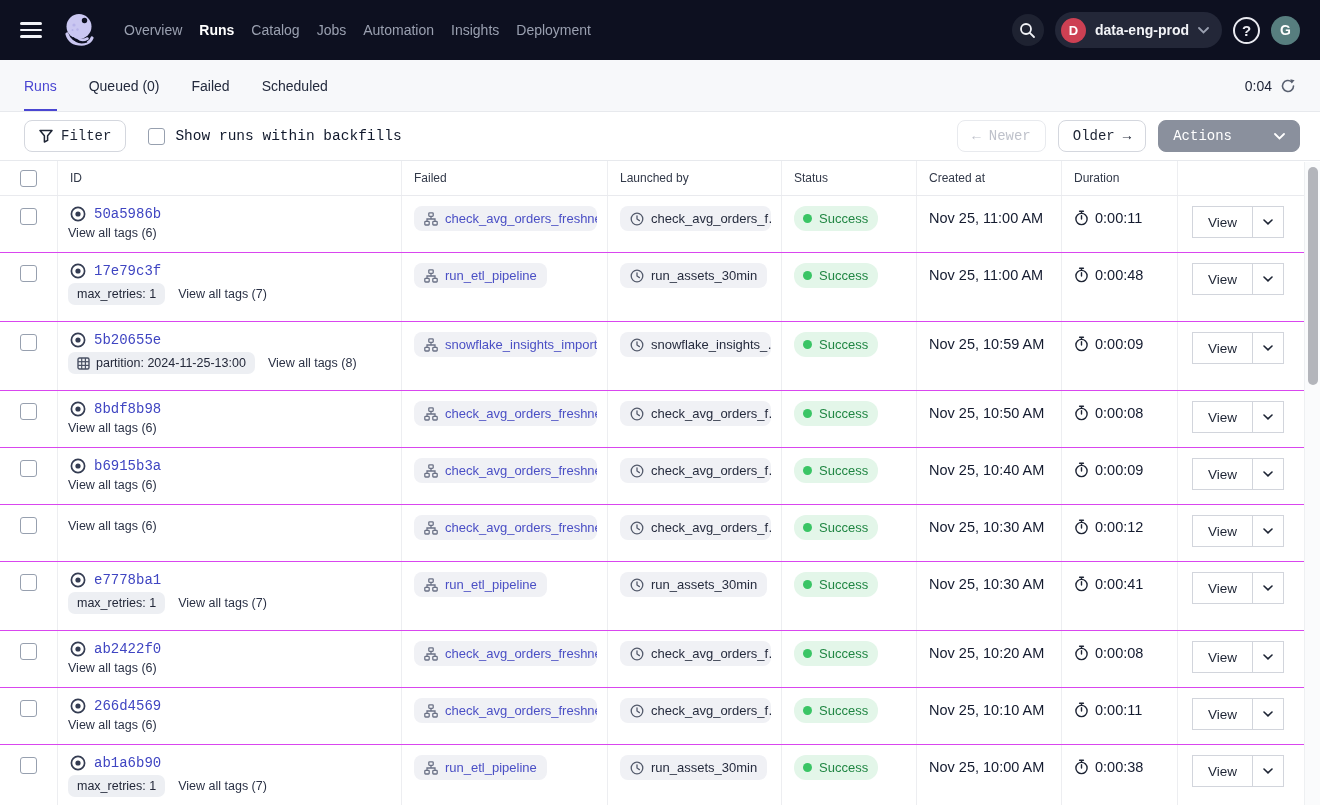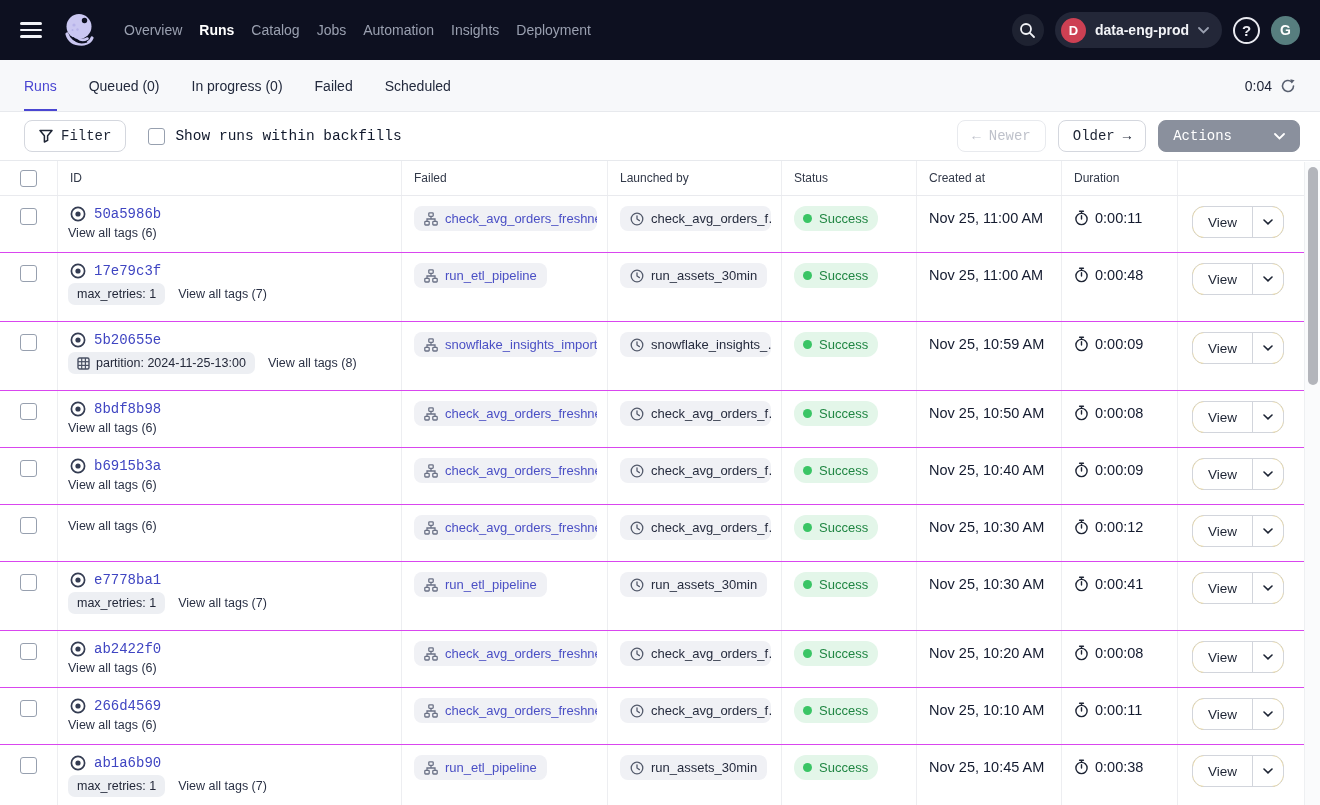--- a/index.html
+++ b/index.html
@@ -62,21 +62,21 @@
   .target-pill { color:#4a4fc5; }
   .launched-pill { color:#262c3e; }
 
   .status-pill { display:inline-flex; align-items:center; gap:7px; background:#e3f6e9; border-radius:12px; padding:5px 10px 5px 9px; font-size:13px; color:#208643; }
   .status-dot { width:9px; height:9px; border-radius:50%; background:#3ac565; }
 
   .created { font-size:14.5px; color:#141b2f; line-height:24px; }
   .duration-wrap { display:flex; align-items:center; gap:6px; line-height:24px; }
   .duration-val { font-size:14.5px; color:#141b2f; }
 
-  .view-group { display:inline-flex; border:1px solid #d2d5dc; border-radius:12px; overflow:hidden; background:#eab308; margin-left:2px; }
+  .view-group { display:inline-flex; border:1px solid #d2d5dc; border-radius:0; overflow:hidden; background:#be185d; margin-left:2px; }
   .view-main { height:30px; padding:0 15px; background:#fff; border:none; border-right:1px solid #d2d5dc; font-size:13.5px; color:#1d2434; cursor:pointer; font-family:inherit; }
   .view-caret { height:30px; width:30px; background:#fff; border:none; display:flex; align-items:center; justify-content:center; cursor:pointer; }
 
   
   .scrollbar { position:absolute; top:162px; bottom:0; right:0; width:16px; background:#fafbfc; border-left:1px solid #eef0f2; }
   .scroll-thumb { position:absolute; top:5px; left:3px; width:10px; height:218px; background:#b3b5bb; border-radius:5px; }
 
   .icon { flex:0 0 auto; display:inline-flex; }
 </style>
 </head>
@@ -127,21 +127,20 @@
           <span>?</span>
         </div>
       <div class="avatar">G</div>
     </div>
   </div>
 
   <div class="tabsbar">
     <div class="tabs">
       <span class="tab active">Runs</span>
       <span class="tab">Queued (0)</span>
-      <span class="tab">In progress (0)</span>
       <span class="tab">Failed</span>
       <span class="tab">Scheduled</span>
     </div>
     <div class="tabsbar-right">
       <span>0:04</span>
       <svg class="icon" width="16" height="16" viewBox="0 0 16 16">
           <path d="M13.5 8 a5.5 5.5 0 1 1 -1.8 -4.1" stroke="#596070" stroke-width="1.6" fill="none" stroke-linecap="round"></path>
           <polygon points="10.4,1.2 14.6,2.2 11.6,5.4" fill="#596070"></polygon>
         </svg>
     </div>
@@ -840,21 +839,21 @@
             </svg>
           <span>run_assets_30min</span>
         </span>
       </div>
       <div class="cell">
         <span class="status-pill">
           <span class="status-dot"></span>
           <span>Success</span>
         </span>
       </div>
-      <div class="cell"><span class="created">Nov 25, 10:45 AM</span></div>
+      <div class="cell"><span class="created">Nov 25, 10:00 AM</span></div>
       <div class="cell">
         <div class="duration-wrap">
           <svg class="icon" width="15" height="16" viewBox="0 0 15 16">
               <circle cx="7.5" cy="9" r="5.6" stroke="#1d2434" stroke-width="1.4" fill="none"></circle>
               <line x1="5.6" y1="1.2" x2="9.4" y2="1.2" stroke="#1d2434" stroke-width="1.4" stroke-linecap="round"></line>
               <line x1="7.5" y1="1.4" x2="7.5" y2="3.2" stroke="#1d2434" stroke-width="1.4"></line>
               <line x1="7.5" y1="9" x2="7.5" y2="5.8" stroke="#1d2434" stroke-width="1.4" stroke-linecap="round"></line>
             </svg>
           <span class="duration-val">0:00:38</span>
         </div>

